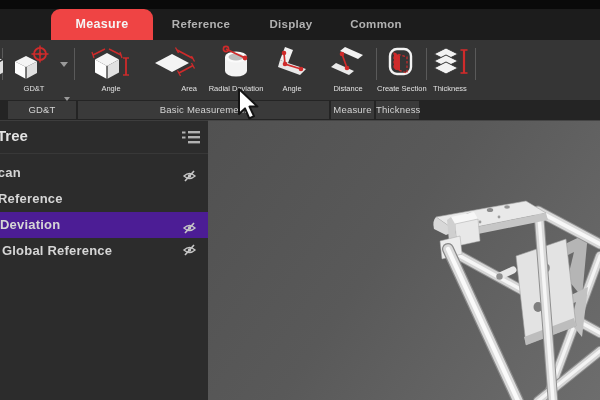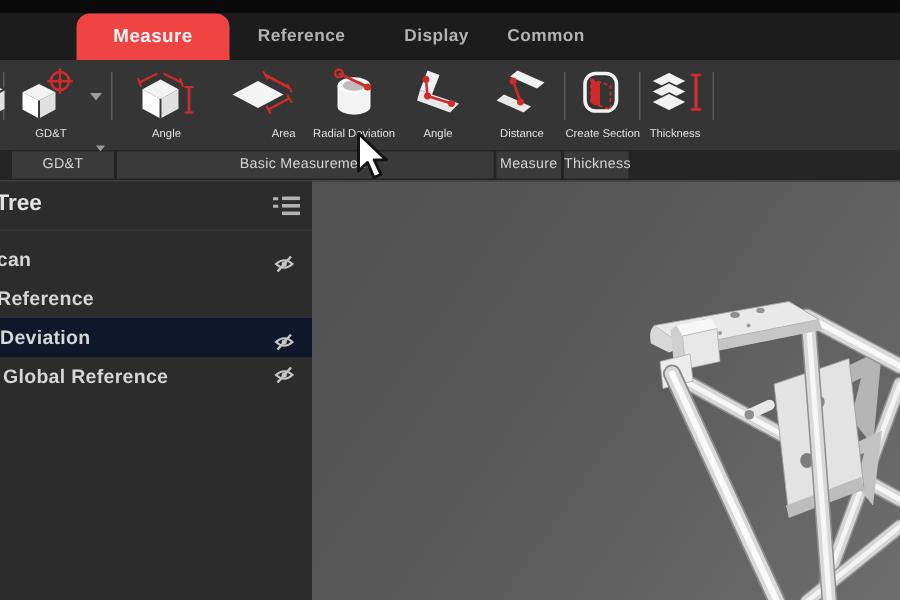--- a/index.html
+++ b/index.html
@@ -33,21 +33,21 @@
   .launcher{position:absolute;left:64px;top:-7px;}
   
   .tree-panel{position:absolute;left:0;top:120px;width:208px;height:280px;
         background:#2c2c2c;border-top:1px solid #3d3d3d;overflow:hidden;}
   .tree-header{position:relative;height:32px;border-bottom:1px solid #383838;}
   .tree-title{position:absolute;left:-3px;top:6px;font-size:15px;font-weight:600;color:#e3e3e3;}
   .tree-view-icon{position:absolute;right:7px;top:8px;}
   .tree-items{position:relative;margin-top:6px;}
   .trow{position:relative;height:26px;line-height:26px;font-size:13px;font-weight:700;
         color:#d6d6d6;letter-spacing:.2px;cursor:default;}
-  .trow.selected{background:#0f172a;}
+  .trow.selected{background:#4c1d95;}
   .trow .eye{position:absolute;right:11px;top:6px;}
   .t-scan .tlbl{margin-left:-11px;}
   .t-ref  .tlbl{margin-left:-2px;}
   .t-dev  .tlbl{margin-left:0px;}
   .t-glob .tlbl{margin-left:2px;}
   .tlbl{display:inline-block;white-space:nowrap;}
   
   .viewport{position:absolute;left:208px;top:120px;width:392px;height:280px;
         background:linear-gradient(125deg,#515151 0%,#595959 45%,#6d6d6d 100%);
         border-top:1px solid #454545;}
@@ -58,21 +58,21 @@
 </head>
 <body>
 
 <div id="app">
 
   <div class="topstrip"></div>
   <div class="tabbar">
     <div class="tab active" style="left:51px;">Measure</div>
     <div class="tab" style="left:201px;">Reference</div>
     <div class="tab" style="left:291px;">Display</div>
-    <div class="tab" style="left:364px;">Common</div>
+    <div class="tab" style="left:376px;">Common</div>
   </div>
 
   <div class="ribbon">
     <div class="rsep" style="left:2px;"></div>
     <div class="rsep" style="left:74px;"></div>
     <div class="rsep" style="left:376px;"></div>
     <div class="rsep" style="left:426px;"></div>
     <div class="rsep" style="left:475px;"></div>
 
     <span class="sliver">

